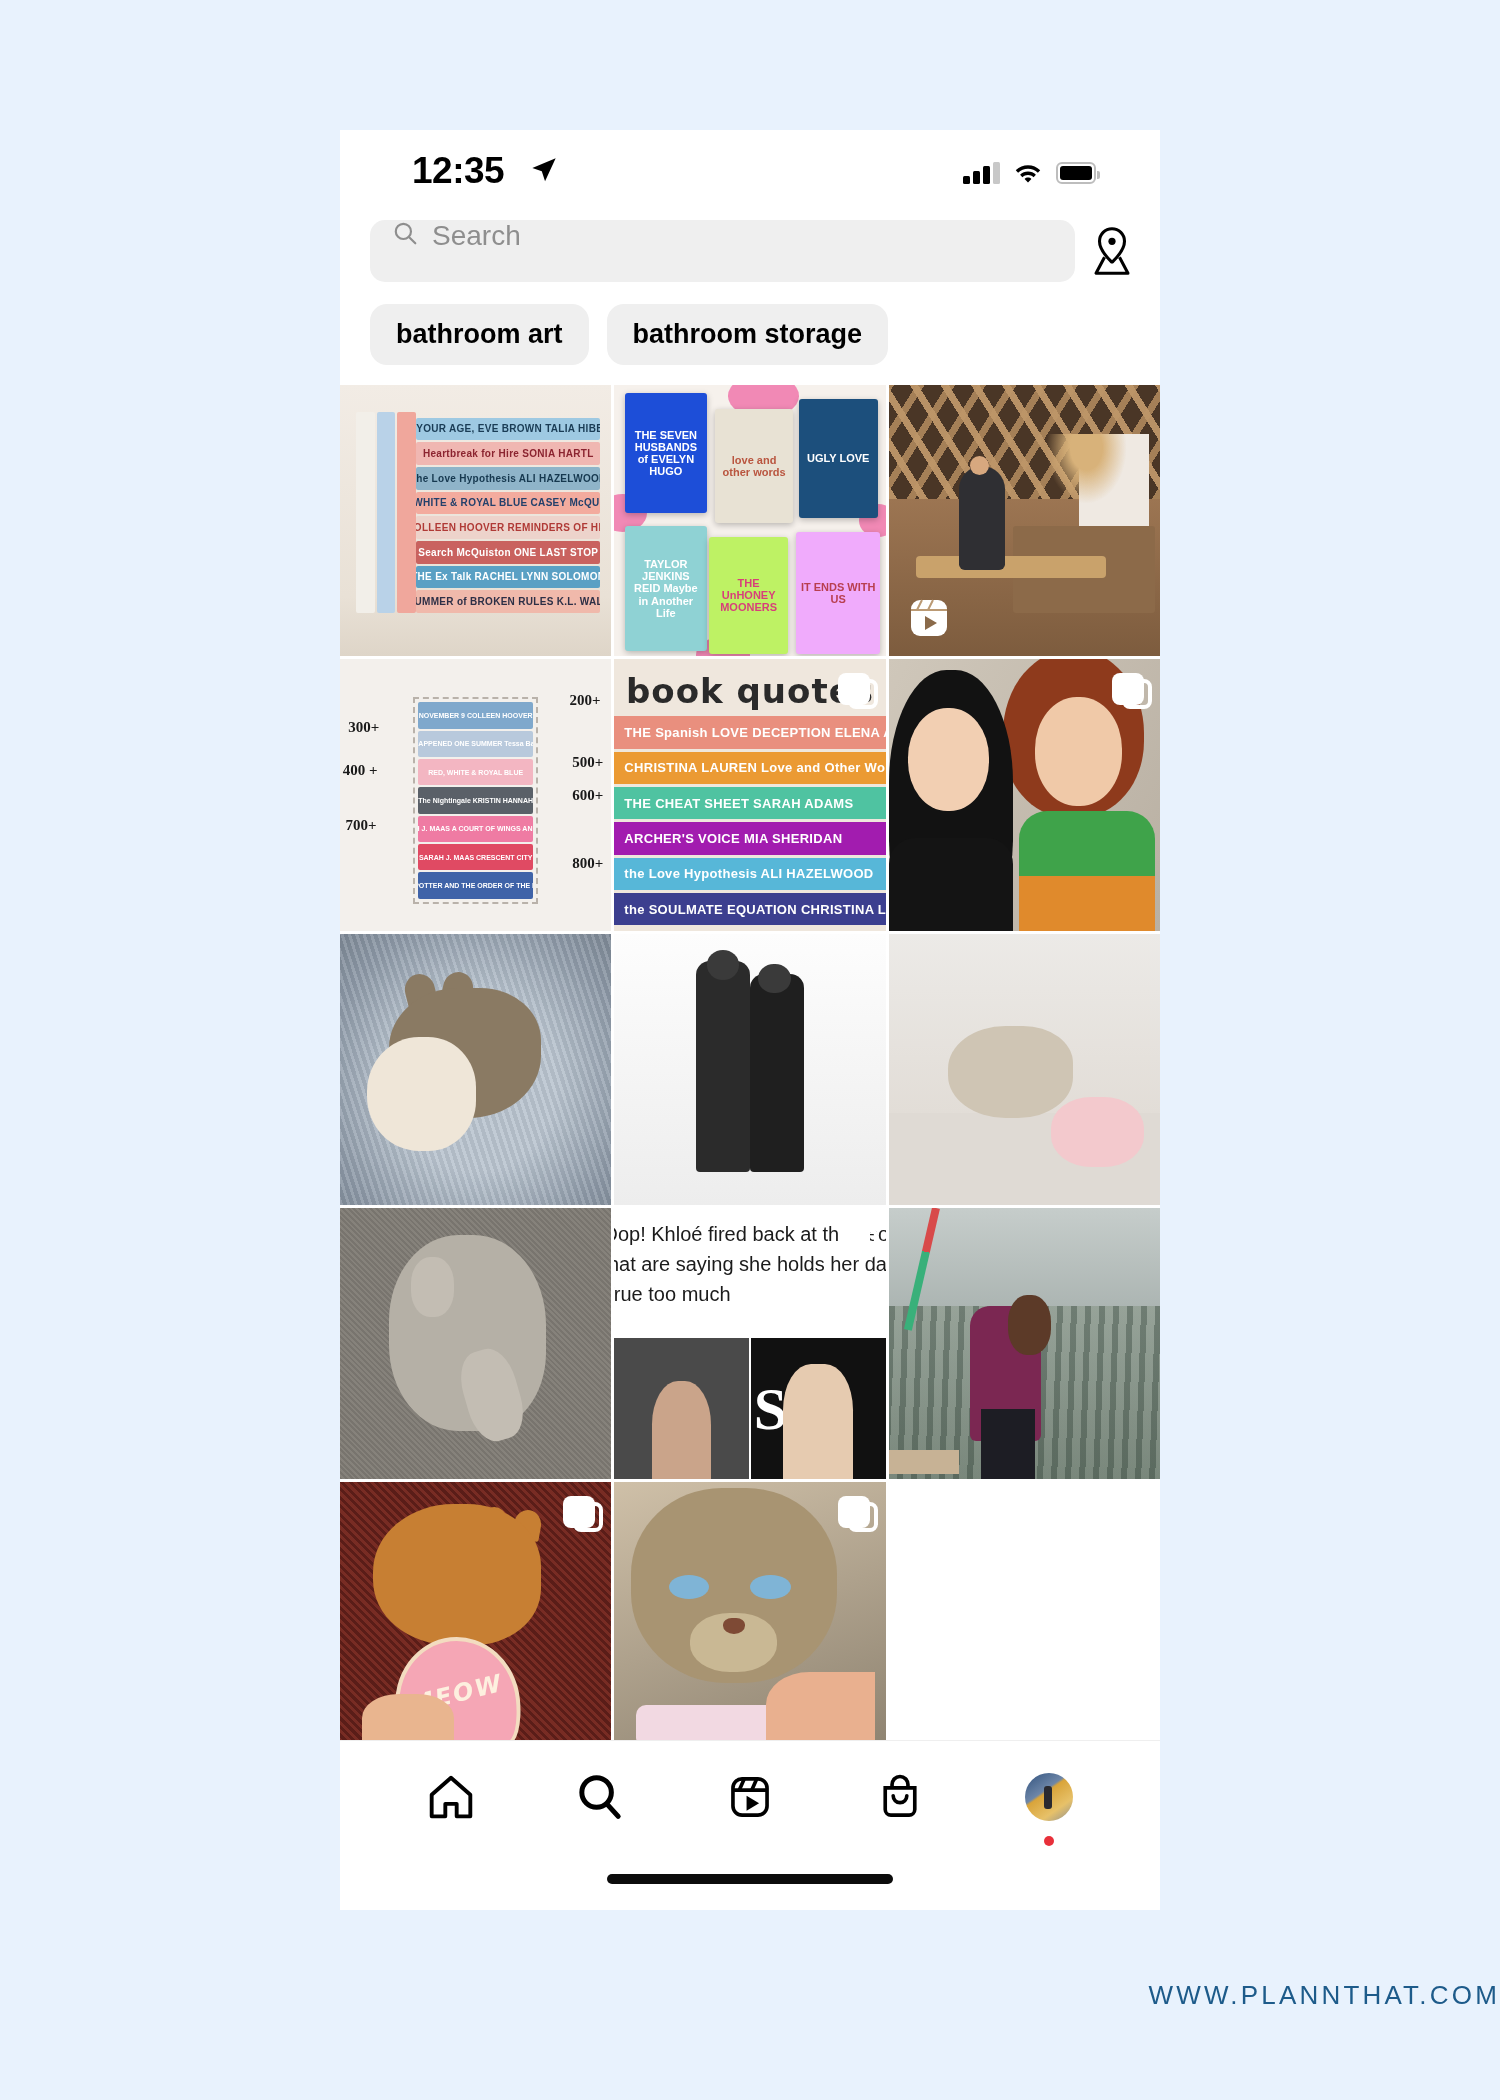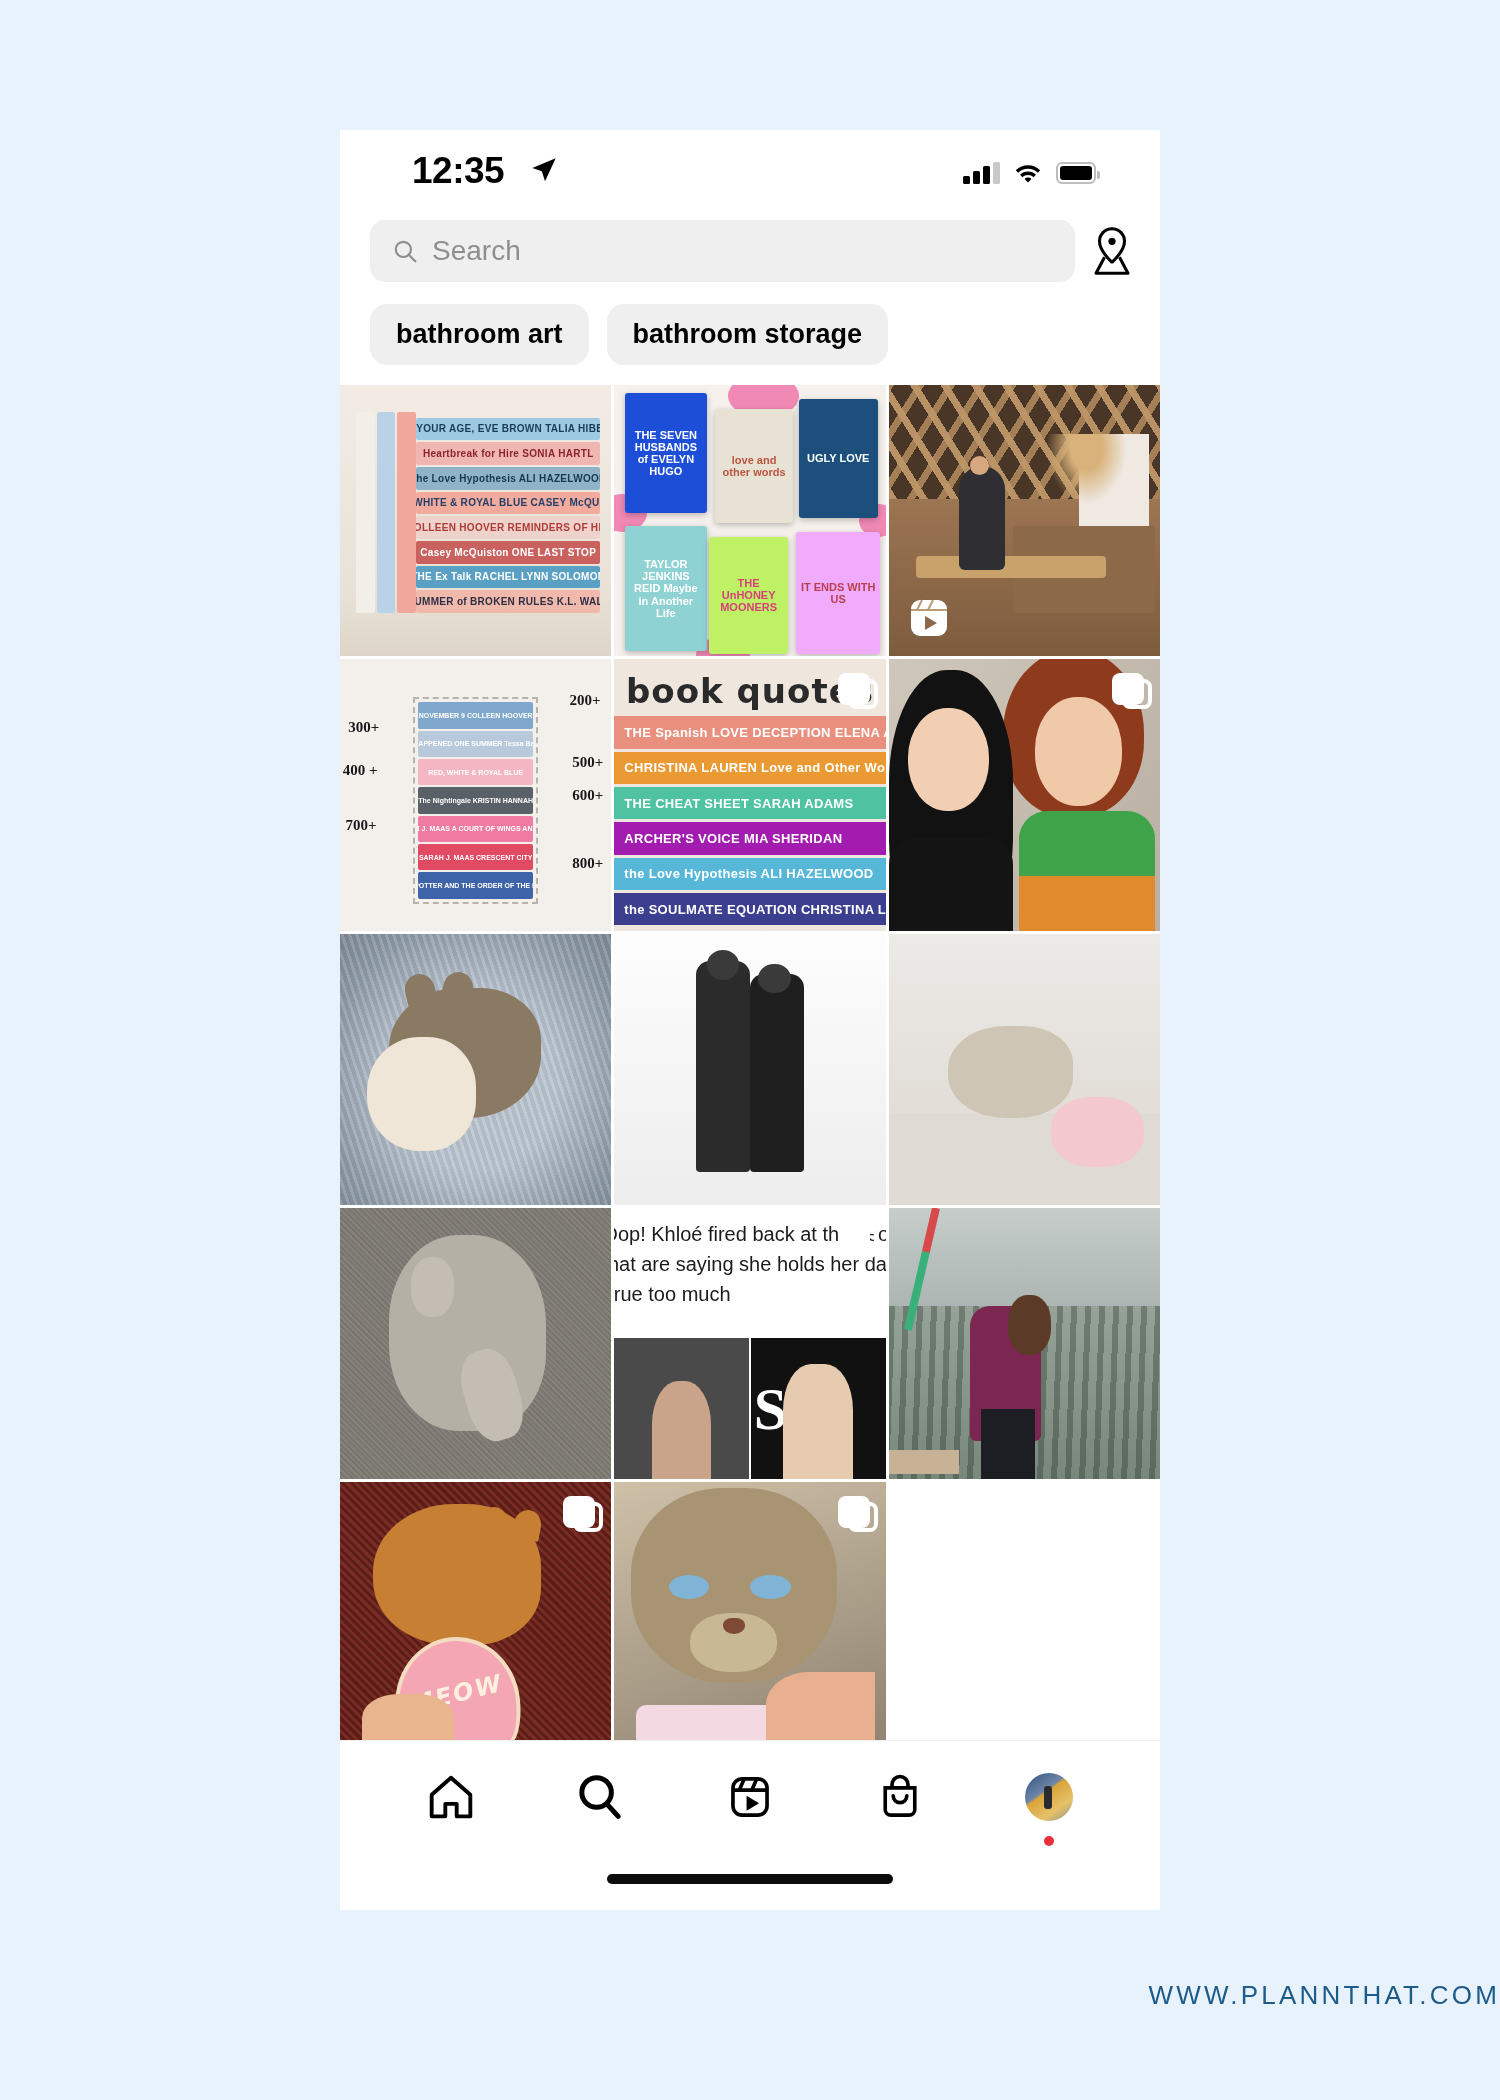--- a/index.html
+++ b/index.html
@@ -85,21 +85,21 @@
     align-items: center;
     gap: 14px;
     padding: 10px 25px 0 30px;
   }
   .searchbox {
     flex: 1;
     height: 62px;
     background: #efefef;
     border-radius: 15px;
     display: flex;
-    align-items: center;
+    align-items: flex-start;
     padding: 0 22px;
     gap: 14px;
   }
   .search-glyph { width: 26px; height: 26px; flex: none; }
   .search-placeholder {
     color: #8e8e8e;
     font-size: 28px;
   }
   .map-pin { width: 46px; height: 50px; flex: none; }
 
@@ -451,21 +451,21 @@
             <span style="background:#f2efe9"></span>
             <span style="background:#b9d2e8"></span>
             <span style="background:#f0a79c"></span>
           </div>
           <div class="stack">
             <span style="background:#9ec9e2;color:#1a3c55">ACT YOUR AGE, EVE BROWN   TALIA HIBBERT</span>
             <span style="background:#f0b7b2;color:#8b2430">Heartbreak for Hire   SONIA HARTL</span>
             <span style="background:#8fb4c9;color:#16384f">The Love Hypothesis   ALI HAZELWOOD</span>
             <span style="background:#f3ab9e;color:#23406b">RED, WHITE &amp; ROYAL BLUE   CASEY McQUISTON</span>
             <span style="background:#edd3cb;color:#b03a36">COLLEEN HOOVER  REMINDERS OF HIM</span>
-            <span style="background:#c9625f">Casey McQuiston   ONE LAST STOP</span>
+            <span style="background:#c9625f">Search McQuiston   ONE LAST STOP</span>
             <span style="background:#5aa0c4">THE Ex Talk   RACHEL LYNN SOLOMON</span>
             <span style="background:#f0b9ab;color:#2d2f46">The SUMMER of BROKEN RULES   K.L. WALTHER</span>
           </div>
         </div>
       </div>
 
       <div class="cell">
         <div class="art art-covers">
           <div class="bg"></div>
           <div class="dot" style="left:42%;top:-4%;width:26%;height:16%"></div>

